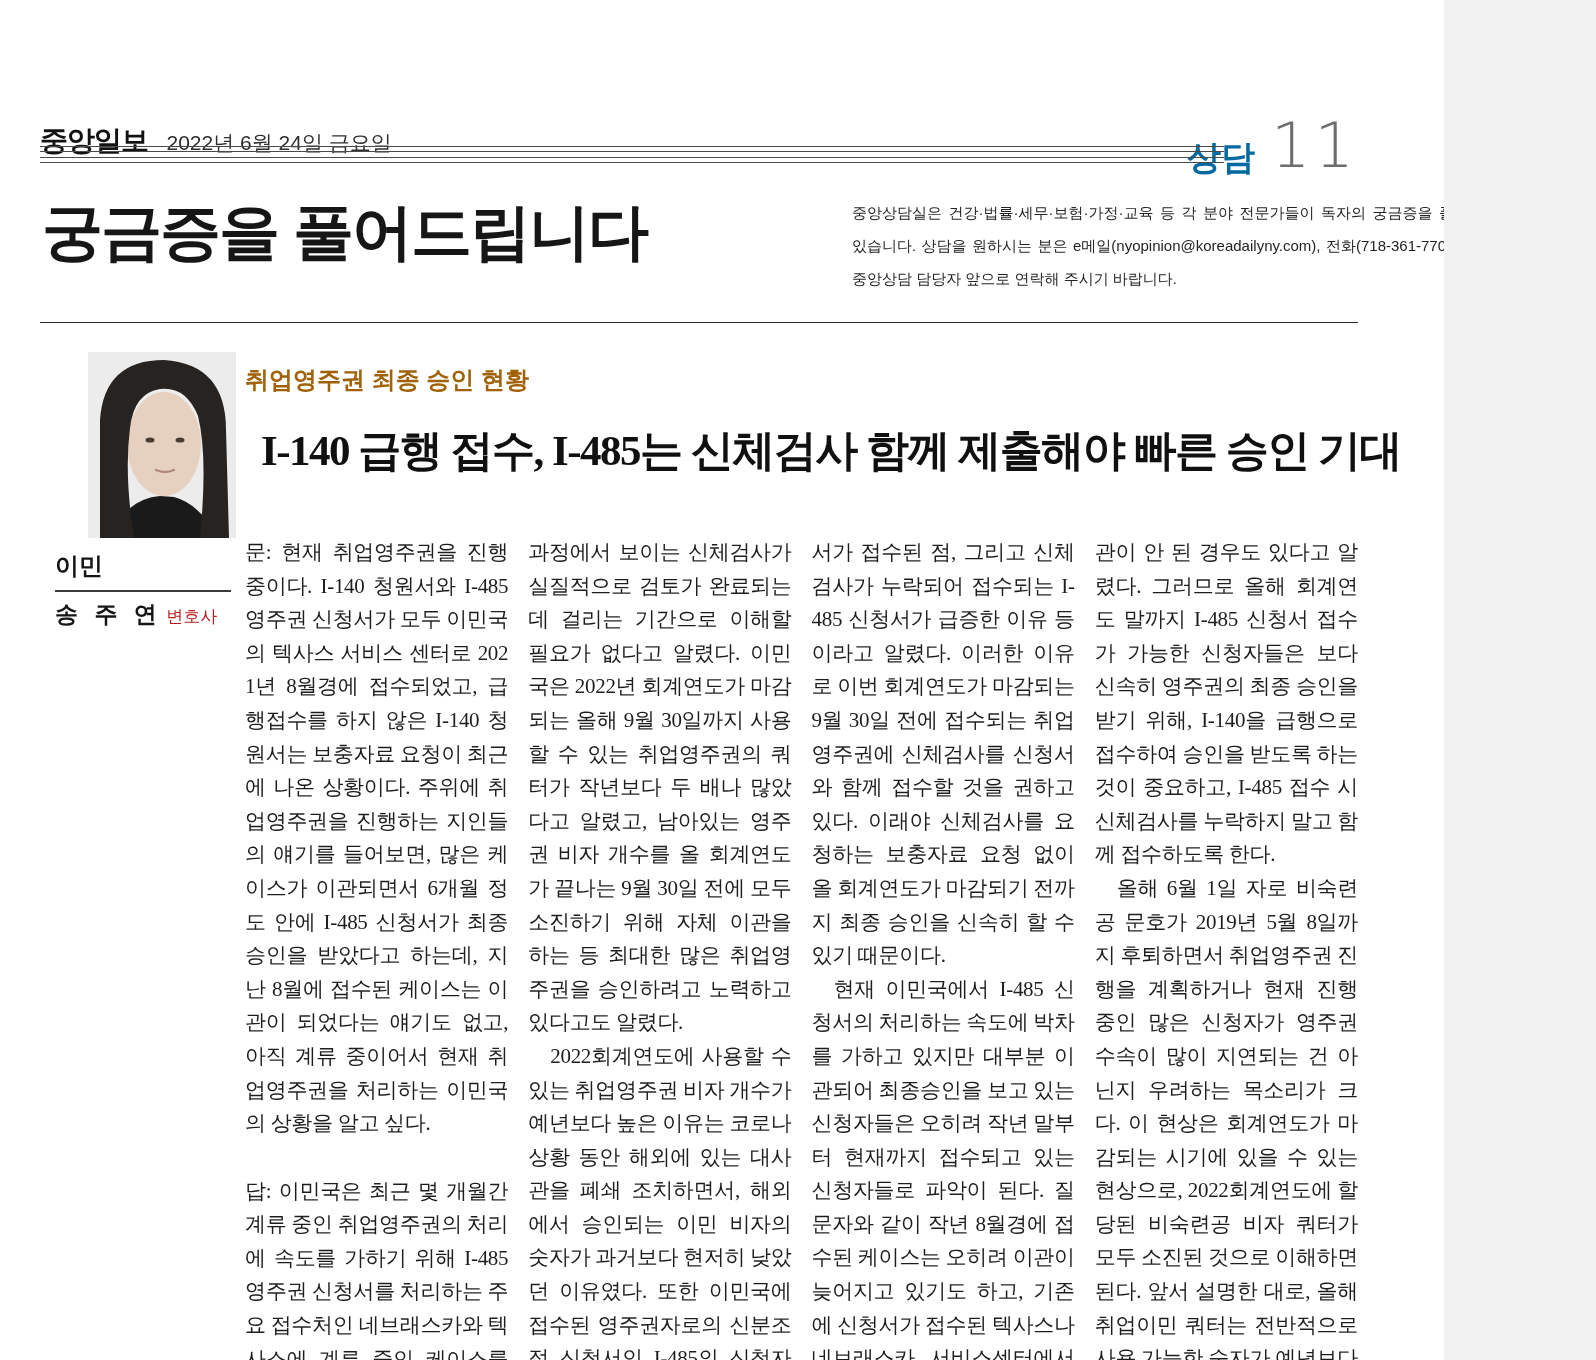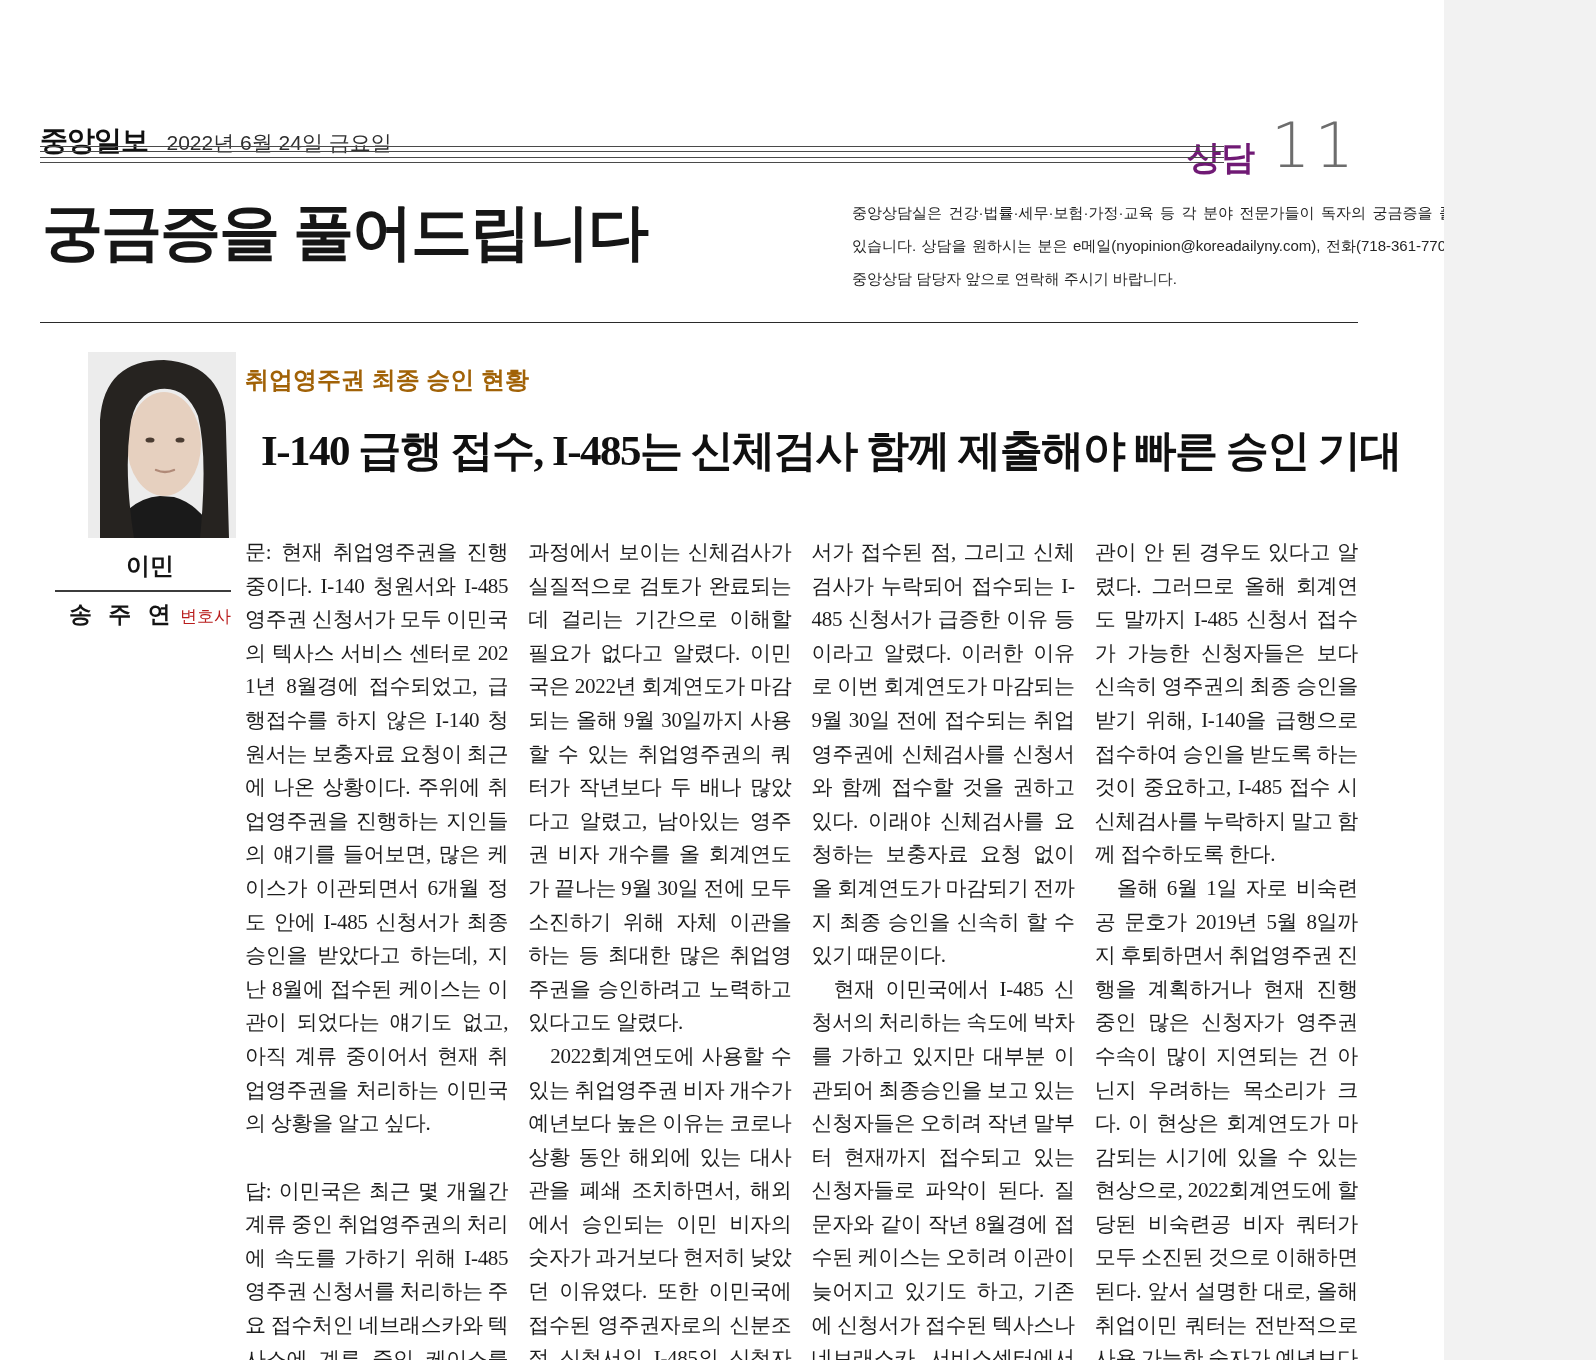--- a/index.html
+++ b/index.html
@@ -12,21 +12,21 @@
     color:#1b1b1b;
   }
   
   .topbar{
     position:absolute;left:40px;right:86px;top:104px;
     display:flex;justify-content:space-between;align-items:flex-end;
   }
   .masthead{font-weight:800;font-size:28px;letter-spacing:-1px;color:#111;}
   .issue-date{font-size:21px;color:#2e2e2e;margin-left:14px;}
   .topbar-right{display:flex;align-items:flex-end;gap:16px;position:relative;top:14px;}
-  .section-name{font-weight:800;font-size:34px;color:#701a75;line-height:1;}
+  .section-name{font-weight:800;font-size:34px;color:#0369a1;line-height:1;}
   .page-number{
     font-family:"DejaVu Sans",sans-serif;
     font-weight:200;font-size:62px;line-height:0.9;
     color:#6d6d6d;letter-spacing:4px;
   }
   .header-rules{position:absolute;left:40px;top:146px;right:220px;}
   .rule-pair{height:4px;border-top:1.6px solid #4a4a4a;border-bottom:1.6px solid #4a4a4a;}
   .rule-pair + .rule-pair{margin-top:5px;}
   
   .intro-title{
@@ -37,21 +37,21 @@
     position:absolute;left:852px;top:196px;width:662px;margin:0;
     font-size:15px;line-height:33px;text-align:justify;word-break:break-all;
     color:#242424;
   }
   .section-divider{
     position:absolute;left:40px;right:86px;top:322px;
     border:0;border-top:1.6px solid #2a2a2a;margin:0;
   }
   
   .article{position:absolute;left:40px;right:86px;top:348px;bottom:0;}
-  .author-col{position:absolute;left:15px;top:4px;width:190px;text-align:center;}
+  .author-col{position:absolute;left:15px;top:4px;width:190px;}
   .author-photo{margin-left:33px;width:148px;height:186px;display:block;}
   .author-topic{margin-top:12px;font-size:24px;font-weight:800;color:#141414;}
   .author-rule{border:0;border-top:2px solid #3c3c3c;width:176px;margin:8px 0 7px 0;}
   .author-name{font-size:23px;font-weight:800;letter-spacing:5px;color:#141414;}
   .author-title{font-size:17px;color:#b91c1c;letter-spacing:0;}
   .article-main{position:absolute;left:205px;right:0;top:0;}
   .kicker{margin-top:16px;font-size:24px;font-weight:800;color:#a16207;}
   .headline{
     margin:26px 0 0 16px;
     font-family:"Liberation Serif",serif;

